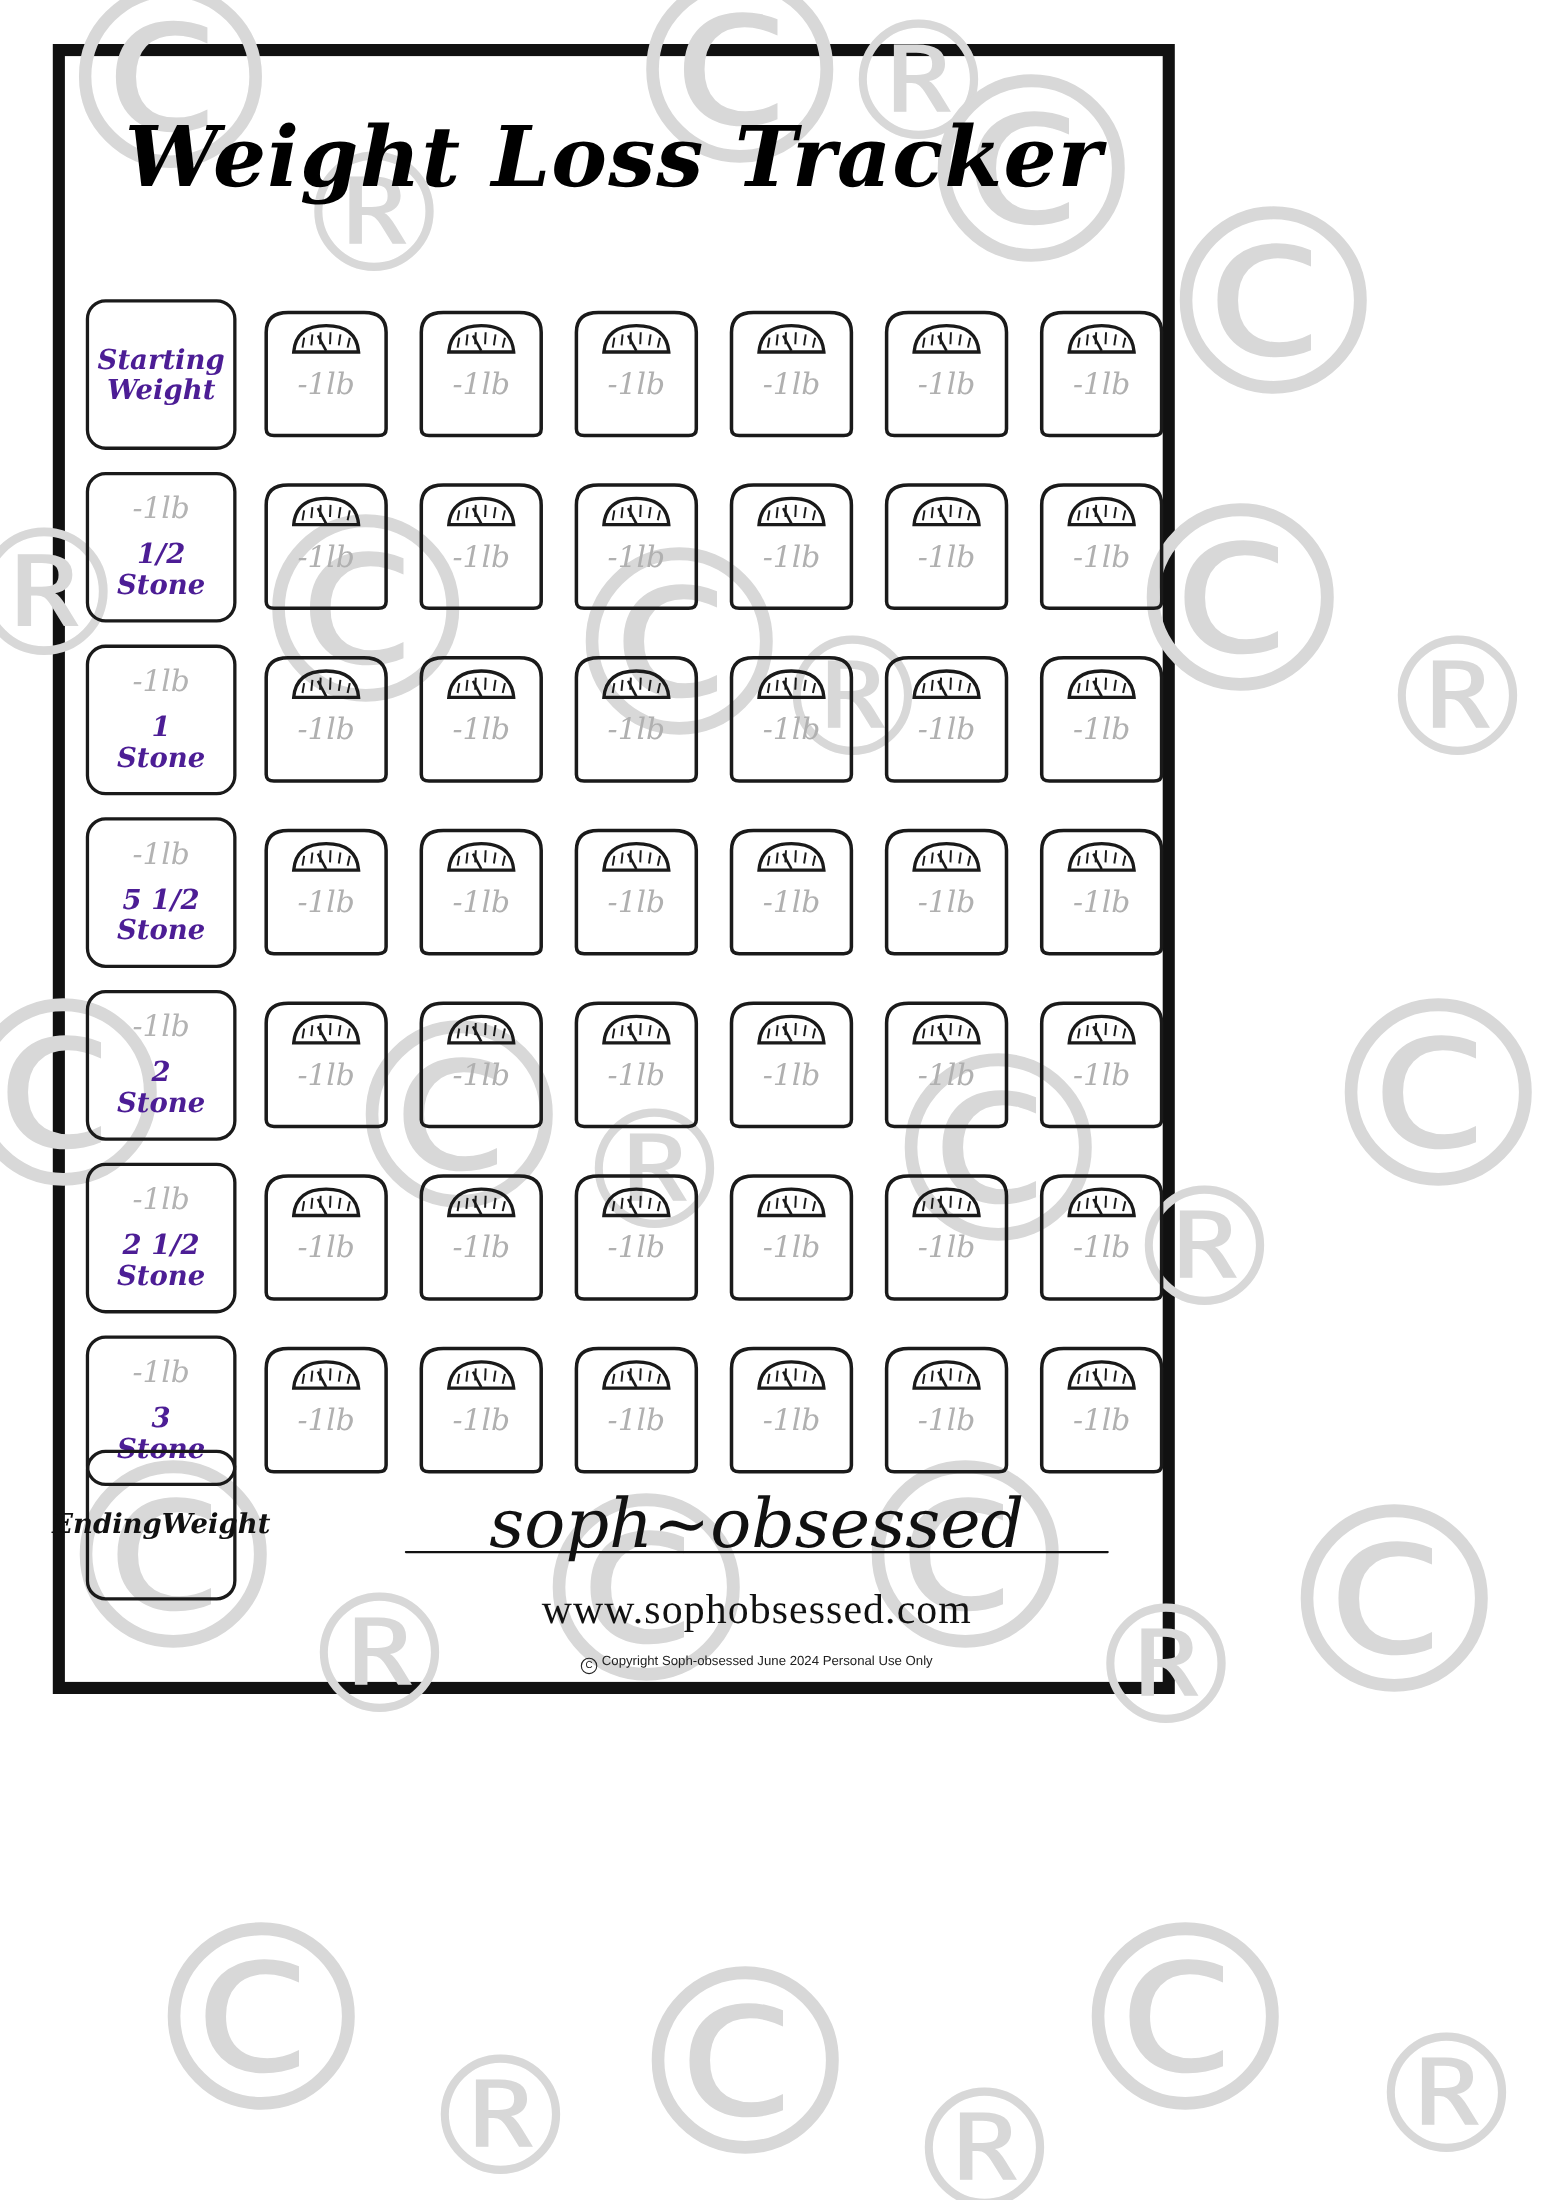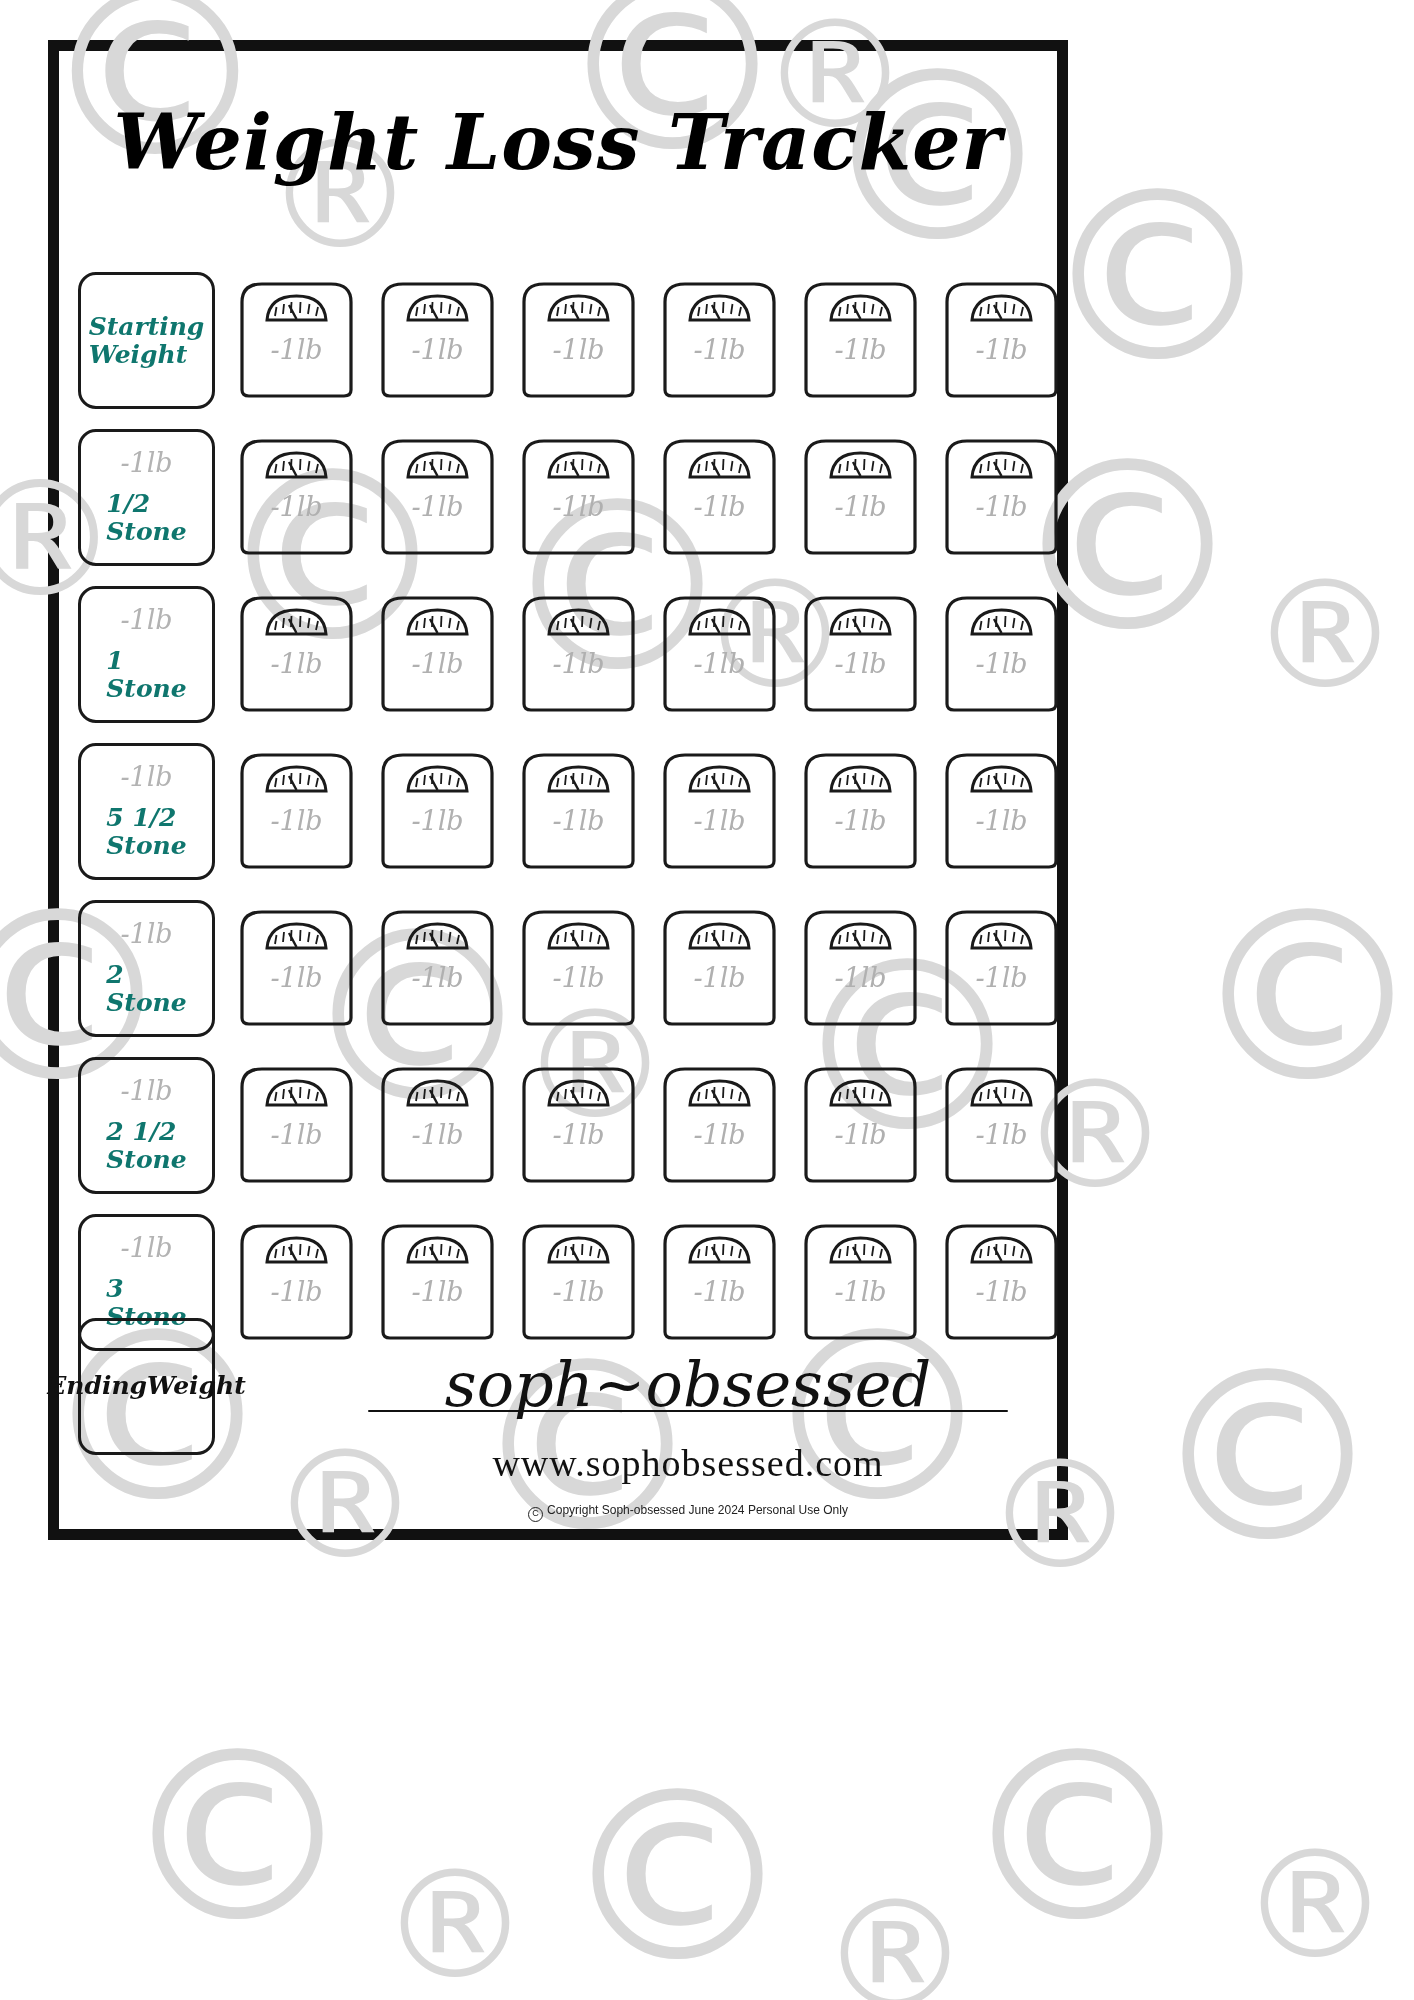--- a/index.html
+++ b/index.html
@@ -95,23 +95,23 @@
     font-style: italic;
     font-size: 27px;
     color: #b3b3b3;
     line-height: 1;
     margin-bottom: 14px;
   }
   .milestone .ms-label {
     font-family: "DejaVu Serif", serif;
     font-style: italic;
     font-size: 25px;
-    color: #0f766e;
+    color: #4c1d95;
     line-height: 1.12;
-    text-align: left;
+    text-align: center;
     font-weight: 600;
   }
   .milestone.no-lb .ms-label { margin-bottom: 0; }
 
   
   .scale {
     width: 125px;
     height: 128px;
     margin-right: 16px;
     flex: none;

